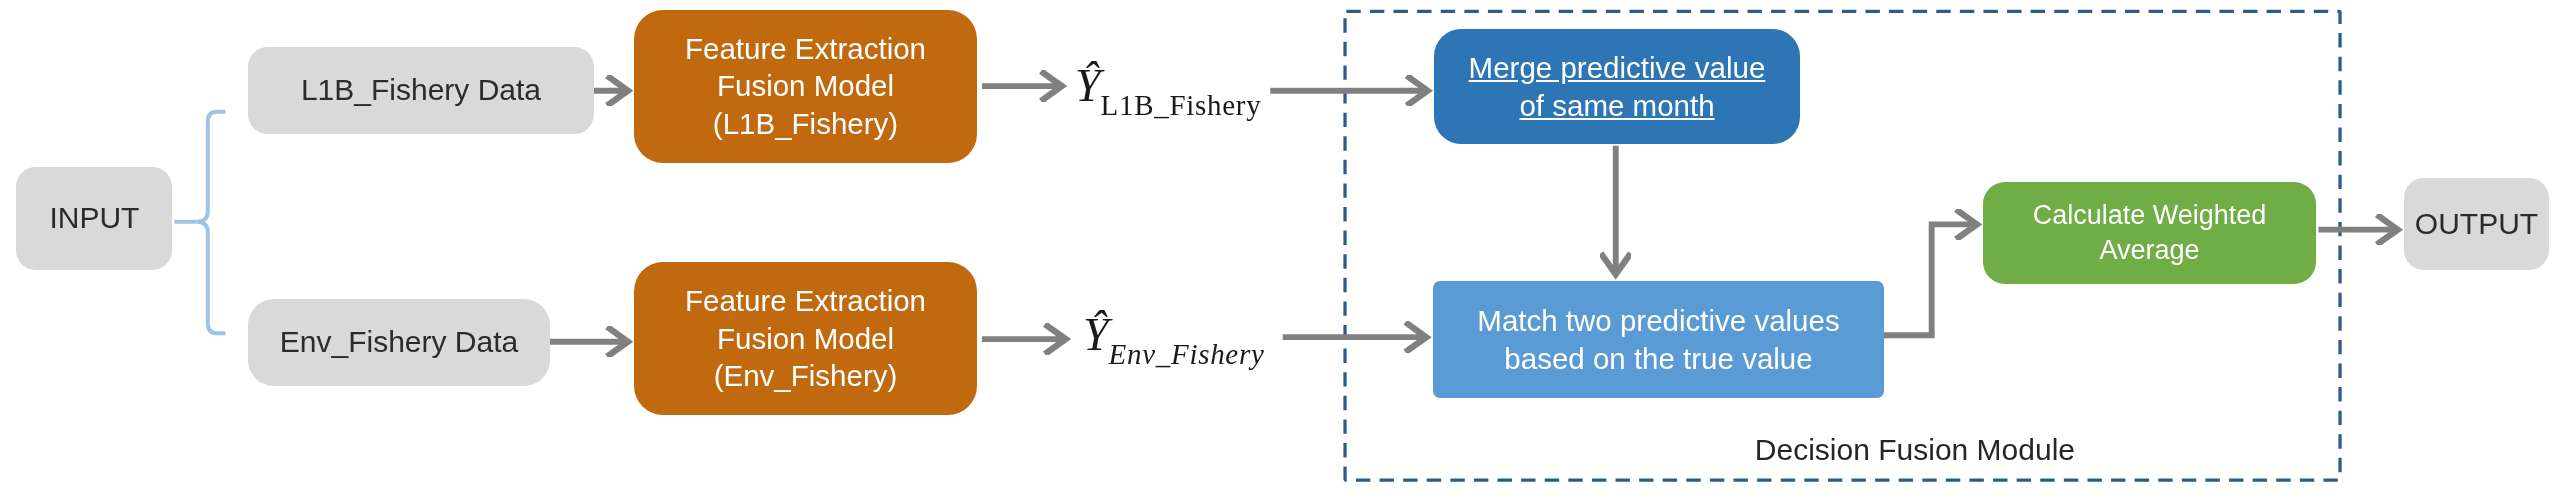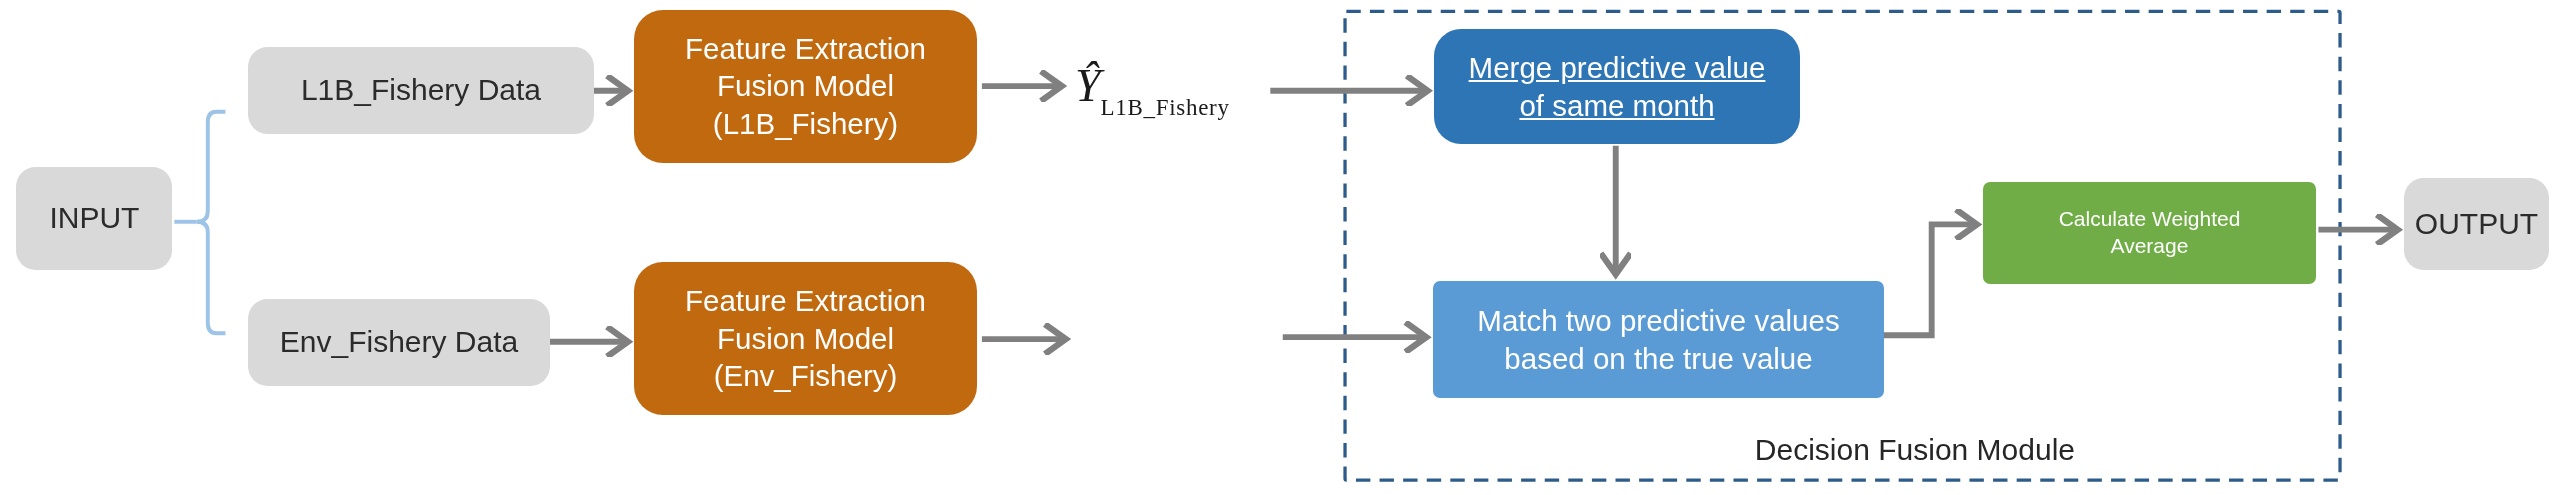--- a/index.html
+++ b/index.html
@@ -65,35 +65,35 @@
   }
   .lightblue{
     background:var(--light-blue-box,#5b9bd5);
     color:#ffffff;
     border-radius:7px;
     font-size:29.5px;
   }
   .green{
     background:var(--green-box,#70ad47);
     color:#ffffff;
-    border-radius:7px;
-    font-size:21px;
+    border-radius:22px;
+    font-size:27px;
   }
   .yhat{
     position:absolute;
     font-family:"Liberation Serif", serif;
     color:#1a1a1a;
     white-space:nowrap;
   }
   .yhat-main{
     font-size:46px;
     font-style:italic;
   }
   .yhat-sub{
-    font-size:23px;
+    font-size:29px;
     vertical-align:-14.4px;
     letter-spacing:0.7px;
   }
   .yhat-sub.roman{font-style:normal;}
   .yhat-sub.italic{font-style:italic;}
   .module-label{
     position:absolute;
     color:#262626;
     font-size:30px;
     text-align:right;
@@ -128,40 +128,43 @@
   </svg>
 
   <div class="node gray" style="left:16.4px; top:167px; width:156px; height:103px;">
     <span class="box-label">INPUT</span>
   </div>
 
   <div class="node gray" style="left:248px; top:47px; width:346px; height:87px;">
     <span class="box-label">L1B_Fishery Data</span>
   </div>
 
-  <div class="node gray" style="left:248px; top:299px; width:302px; height:87px;">
+  <div class="node gray" style="left:248px; top:299px; width:302px; height:87px;border-radius:26px;">
     <span class="box-label">Env_Fishery Data</span>
   </div>
 
   <div class="node orange" style="left:634px; top:9.8px; width:343px; height:153px;">
     <span class="box-label">Feature Extraction
 Fusion Model
 (L1B_Fishery)</span>
   </div>
 
   <div class="node orange" style="left:634px; top:262px; width:343px; height:153px;">
     <span class="box-label">Feature Extraction
 Fusion Model
 (Env_Fishery)</span>
   </div>
 
   <div class="yhat" style="left:1075px; top:59px;">
     <span class="yhat-main">Ŷ</span><span class="yhat-sub roman">L1B_Fishery</span>
   </div>
 
+  <div class="yhat" style="left:1083px; top:308px;">
+    <span class="yhat-main">Ŷ</span><span class="yhat-sub italic">Env_Fishery</span>
+  </div>
 
   <div class="node darkblue" style="left:1434px; top:29px; width:366px; height:115px;">
     <span class="box-label">Merge predictive value
 of same month</span>
   </div>
 
   <div class="node lightblue" style="left:1433px; top:281px; width:451px; height:117px;">
     <span class="box-label">Match two predictive values
 based on the true value</span>
   </div>

